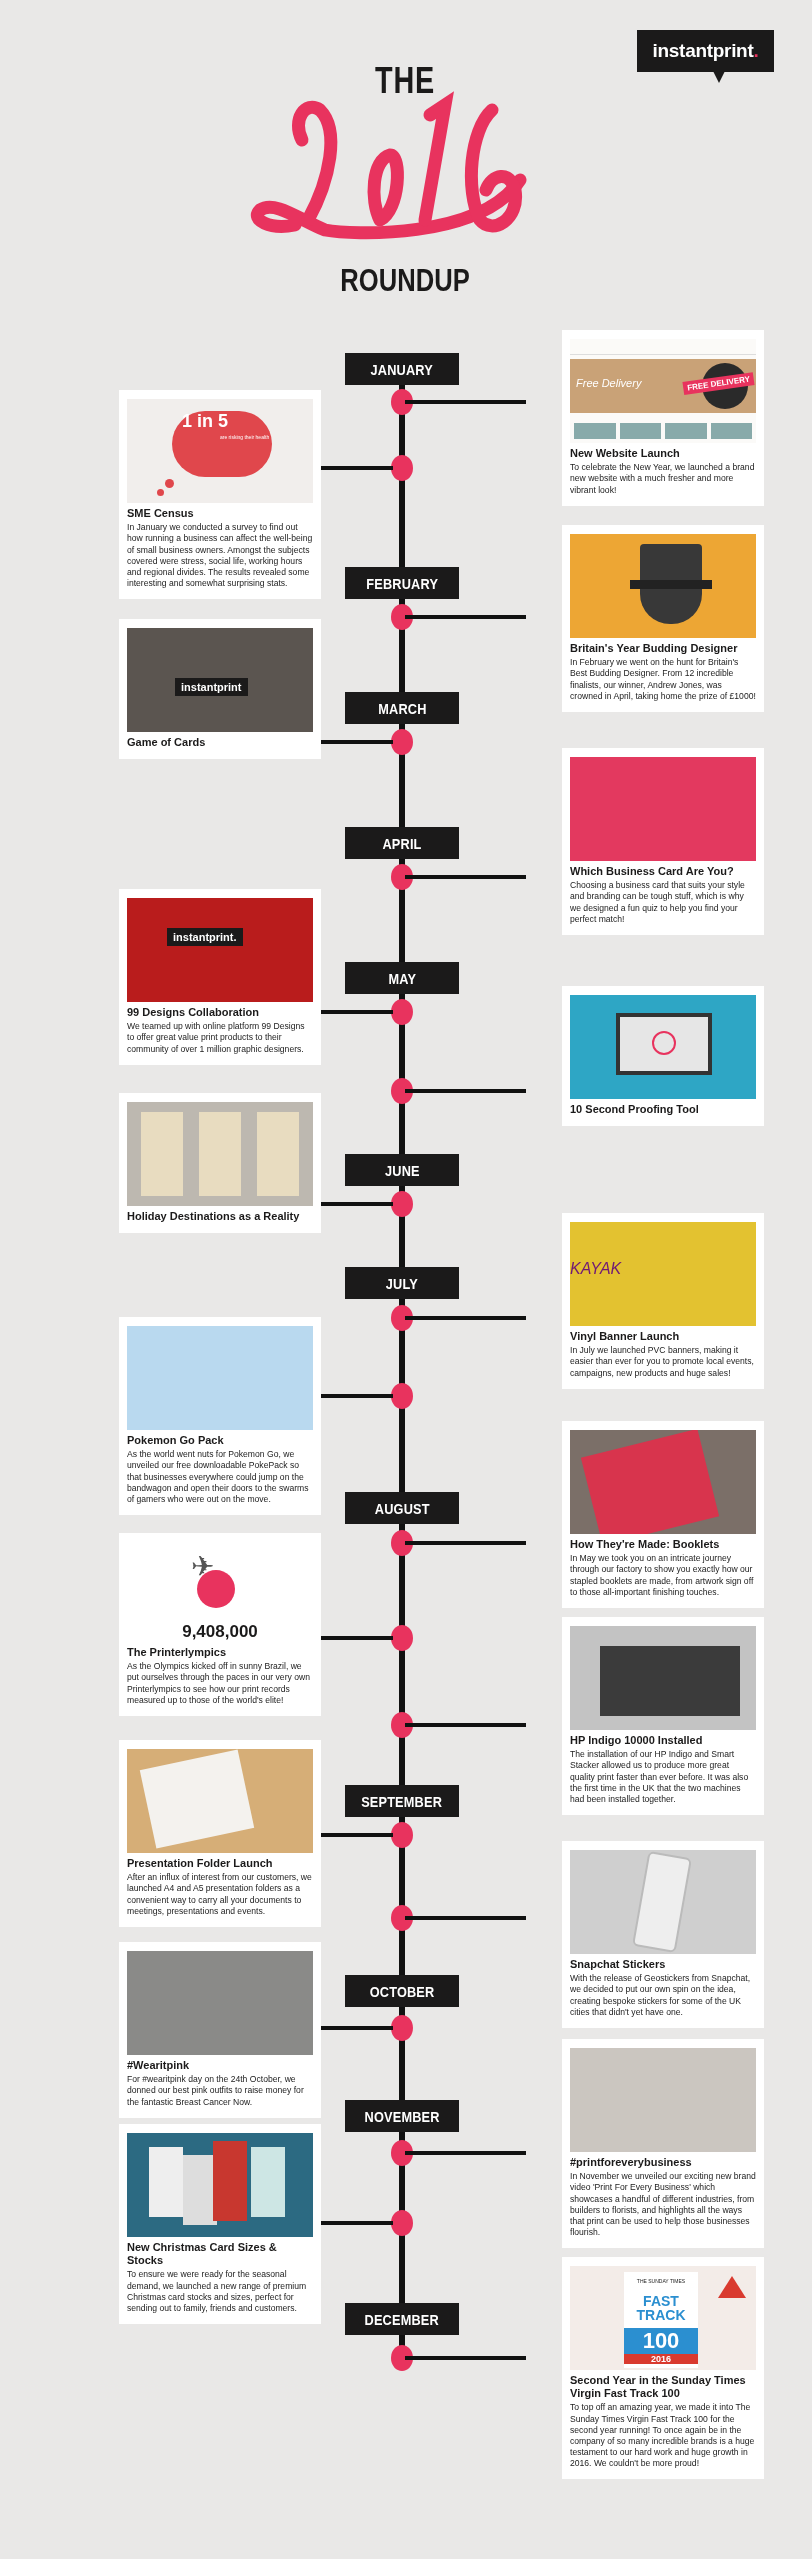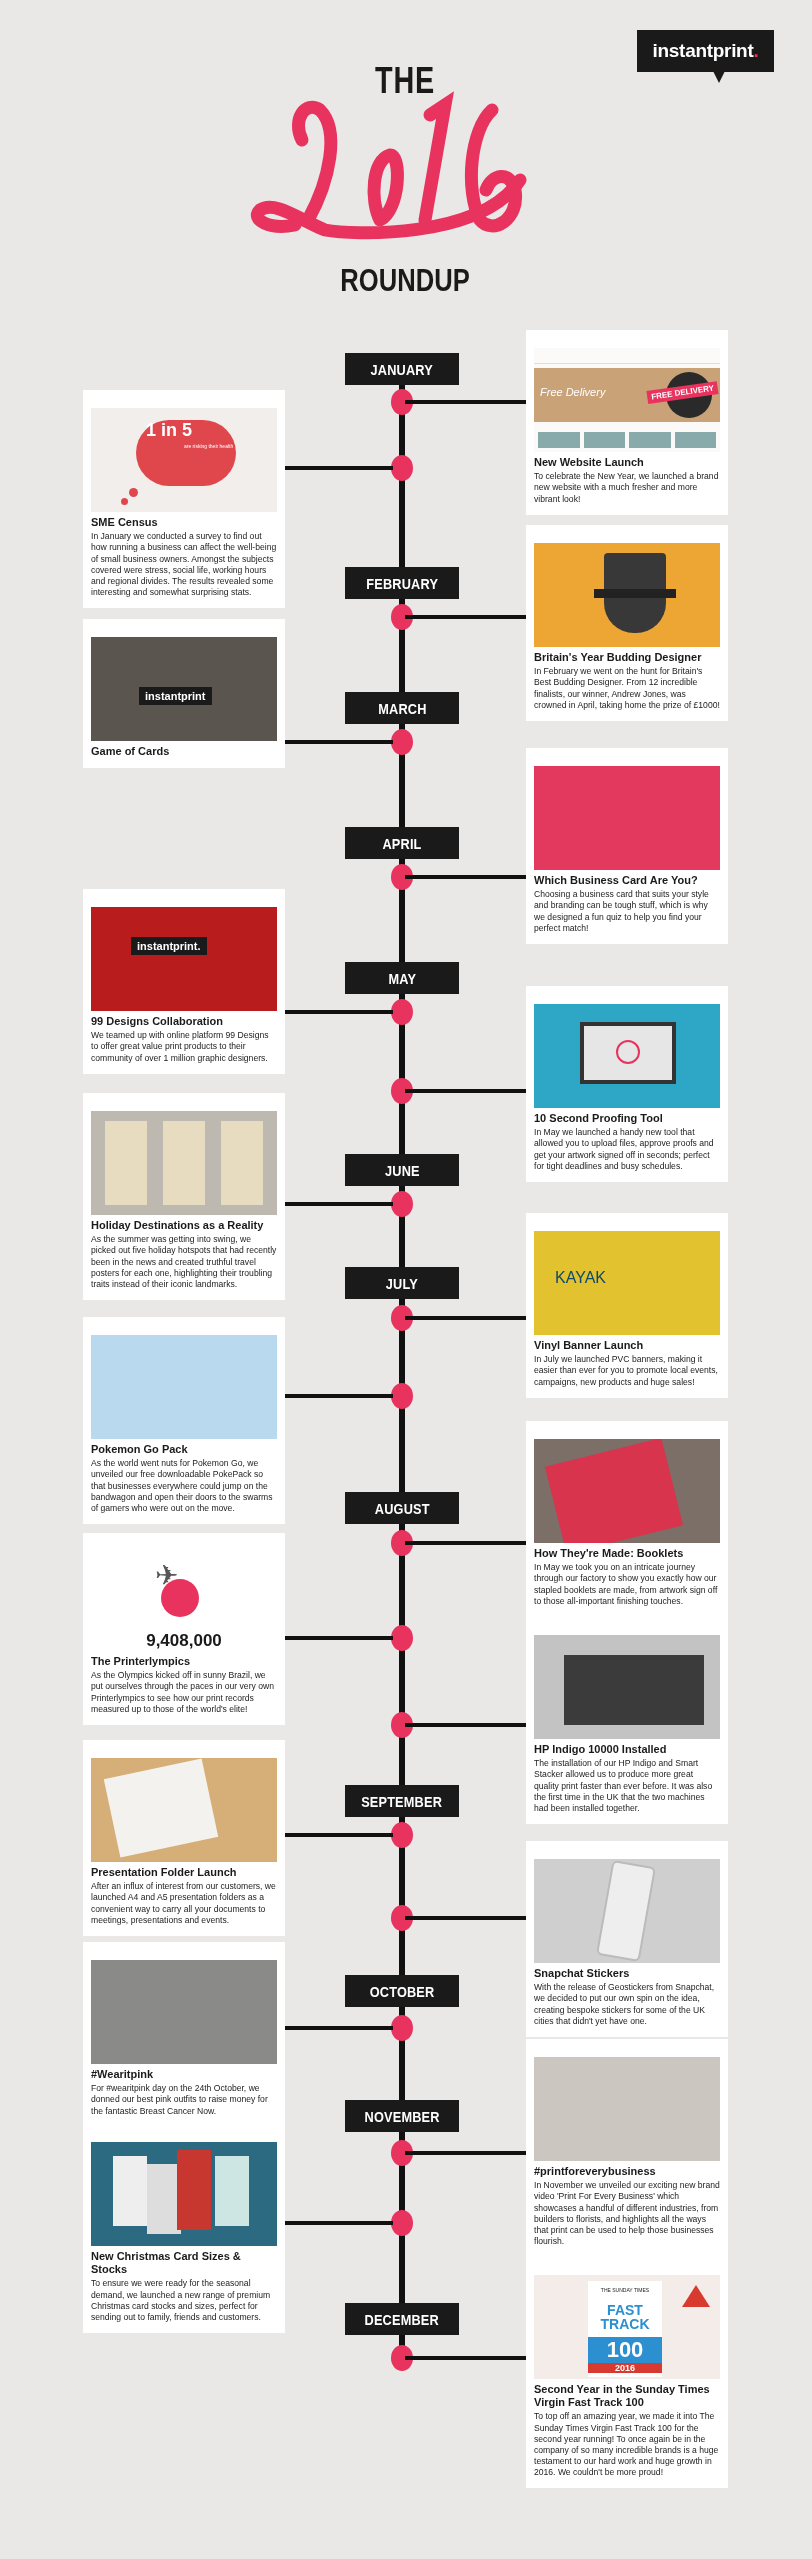--- a/index.html
+++ b/index.html
@@ -17,21 +17,21 @@
 
   
   .spine { position: absolute; left: 399px; top: 362px; width: 6px; height: 1990px; background: #111; }
   .month { position: absolute; left: 345px; width: 114px; height: 32px; background: #1b1a1a; color: #fff;
            font-size: 15px; font-weight: bold; display: flex; align-items: center; justify-content: center; letter-spacing: 0.2px; }
   .month span { display: inline-block; transform: scaleX(0.85); }
   .node { position: absolute; left: 391px; width: 22px; height: 26px; border-radius: 50%; background: #e8335e; }
   .connector { position: absolute; height: 4px; background: #111; }
 
   
-  .card { position: absolute; width: 202px; background: #fff; padding: 18px 8px 10px 8px; }
+  .card { position: absolute; width: 202px; background: #fff; padding: 9px 8px 10px 8px; margin-left: 36px; }
   .card.left { left: 83px; }
   .card.right { left: 526px; }
   .card-img { width: 100%; height: 104px; position: relative; overflow: hidden; }
   .card-title { font-size: 11px; font-weight: bold; color: #1b1a1a; margin-top: 4px; line-height: 1.2; }
   .card-text { font-size: 8.6px; line-height: 1.3; color: #222; margin-top: 2px; }
   .big-stat { text-align: center; font-size: 17px; font-weight: bold; color: #1b1a1a; margin-top: 2px; }
 
   
   .img-census { background: #f1eeec; }
   .cloud { position: absolute; left: 45px; top: 12px; width: 100px; height: 66px; background: #e0474c; border-radius: 40px; }
@@ -56,21 +56,21 @@
   .img-got { background: #5b5550; }
   .img-quiz { background: #e3395f; }
   .img-99 { background: #b91c1c; }
   .badge-ip { position: absolute; left: 40px; top: 30px; background: #1b1a1a; color: #fff; font-size: 11px; font-weight: bold; padding: 3px 6px; }
   .img-proof { background: #2ea6c5; }
   .monitor { position: absolute; left: 46px; top: 18px; width: 96px; height: 62px; background: #e6e6e6; border: 4px solid #333; }
   .monitor-face { position: absolute; left: 32px; top: 14px; width: 24px; height: 24px; border: 2px solid #e8335e; border-radius: 50%; }
   .img-holiday { background: #bdb8b0; }
   .poster { position: absolute; top: 10px; width: 42px; height: 84px; background: #e8dcc0; }
   .img-kayak { background: #e3c230; }
-  .kayak-text { position: absolute; left: 21px; top: 38px; font-size: 16px; color: #0c4a6e; }
+  .kayak-text { position: absolute; left: 0; top: 38px; font-size: 16px; font-style: italic; color: #701a75; }
   .img-poke { background: #b9d9ef; }
   .img-booklet { background: #7b6f68; }
   .booklet { position: absolute; left: 20px; top: 12px; width: 120px; height: 90px; background: #d8344d; transform: rotate(-14deg); }
   .img-olymp { background: #fff; height: 78px; }
   .globe { position: absolute; left: 70px; top: 28px; width: 38px; height: 38px; border-radius: 50%; background: #e8335e; }
   .plane { position: absolute; left: 64px; top: 8px; font-size: 28px; color: #555; }
   .img-hp { background: #c3c3c3; }
   .machine { position: absolute; left: 30px; top: 20px; width: 140px; height: 70px; background: #3b3b3b; }
   .img-folder { background: #d6ae77; }
   .folder { position: absolute; left: 20px; top: 10px; width: 100px; height: 80px; background: #f4f2ee; transform: rotate(-12deg); }
@@ -245,31 +245,29 @@
   <div class="card-text">We teamed up with online platform 99 Designs to offer great value print products to their community of over 1 million graphic designers.</div>
 </div>
 
 <div class="card right" style="top:986px">
   <div class="card-img img-proof">
     <div class="monitor">
         <div class="monitor-face"></div>
       </div>
   </div>
   <div class="card-title">10 Second Proofing Tool</div>
-  <div class="card-text">In May we launched a handy new tool that allowed you to upload files, approve proofs and get your artwork signed off in seconds; perfect for tight deadlines and busy schedules.</div>
 </div>
 
 <div class="card left" style="top:1093px">
   <div class="card-img img-holiday">
     <div class="poster" style="left:14px"></div>
     <div class="poster" style="left:72px"></div>
     <div class="poster" style="left:130px"></div>
   </div>
   <div class="card-title">Holiday Destinations as a Reality</div>
-  <div class="card-text">As the summer was getting into swing, we picked out five holiday hotspots that had recently been in the news and created truthful travel posters for each one, highlighting their troubling traits instead of their iconic landmarks.</div>
 </div>
 
 <div class="card right" style="top:1213px">
   <div class="card-img img-kayak">
     <div class="kayak-text">KAYAK</div>
   </div>
   <div class="card-title">Vinyl Banner Launch</div>
   <div class="card-text">In July we launched PVC banners, making it easier than ever for you to promote local events, campaigns, new products and huge sales!</div>
 </div>
 

